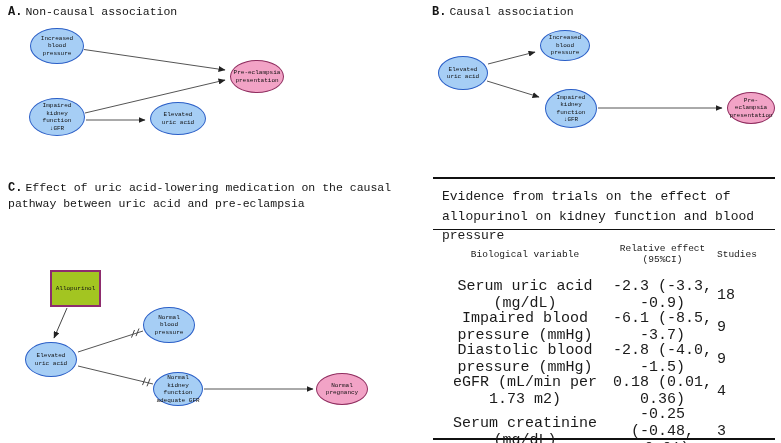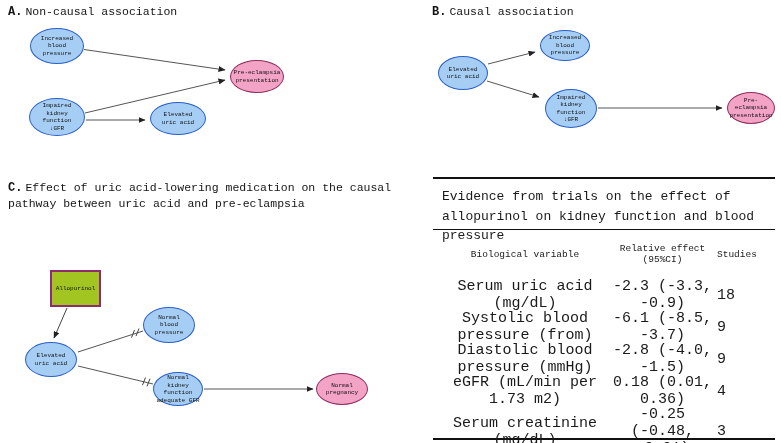--- a/index.html
+++ b/index.html
@@ -137,21 +137,21 @@
       <div class="cell-eff">Relative effect
 (95%CI)</div>
       <div class="cell-stu">Studies</div>
     </div>
     <div class="trow data">
       <div class="cell-var">Serum uric acid (mg/dL)</div>
       <div class="cell-eff">-2.3 (-3.3, -0.9)</div>
       <div class="cell-stu">18</div>
     </div>
     <div class="trow data">
-      <div class="cell-var">Systolic blood pressure (from)</div>
+      <div class="cell-var">Impaired blood pressure (mmHg)</div>
       <div class="cell-eff">-6.1 (-8.5, -3.7)</div>
       <div class="cell-stu">9</div>
     </div>
     <div class="trow data">
       <div class="cell-var">Diastolic blood pressure (mmHg)</div>
       <div class="cell-eff">-2.8 (-4.0, -1.5)</div>
       <div class="cell-stu">9</div>
     </div>
     <div class="trow data">
       <div class="cell-var">eGFR (mL/min per 1.73 m2)</div>

